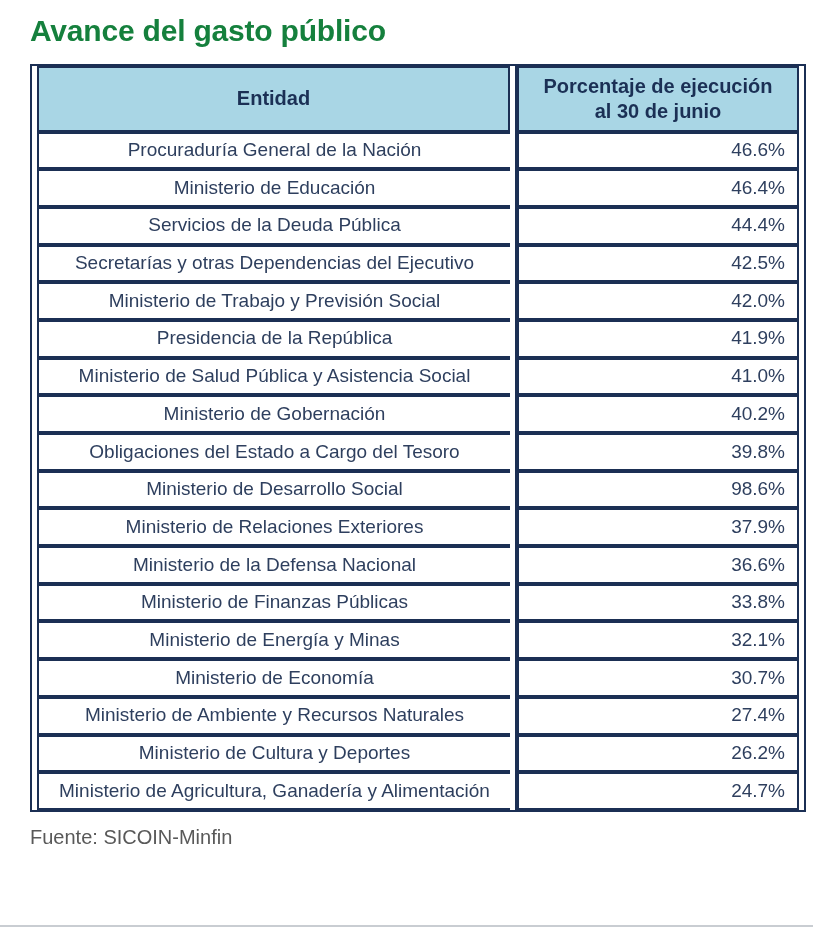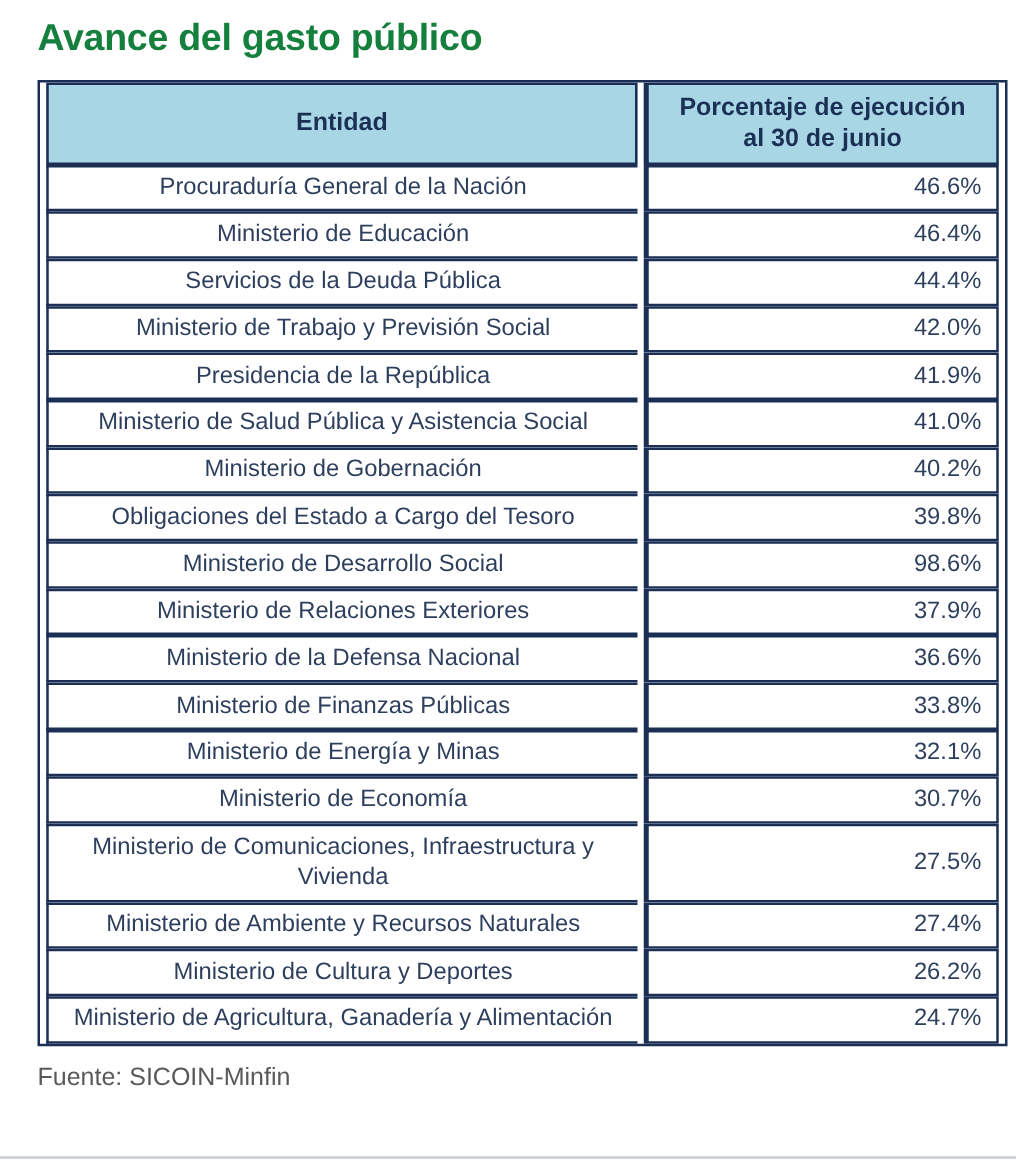--- a/index.html
+++ b/index.html
@@ -92,20 +92,24 @@
         </tr>
         <tr>
           <td class="col-entity">Ministerio de Educación</td>
           <td class="col-percent">46.4%</td>
         </tr>
         <tr>
           <td class="col-entity">Servicios de la Deuda Pública</td>
           <td class="col-percent">44.4%</td>
         </tr>
         <tr>
+          <td class="col-entity">Secretarías y otras Dependencias del Ejecutivo</td>
+          <td class="col-percent">42.5%</td>
+        </tr>
+        <tr>
           <td class="col-entity">Ministerio de Trabajo y Previsión Social</td>
           <td class="col-percent">42.0%</td>
         </tr>
         <tr>
           <td class="col-entity">Presidencia de la República</td>
           <td class="col-percent">41.9%</td>
         </tr>
         <tr>
           <td class="col-entity">Ministerio de Salud Pública y Asistencia Social</td>
           <td class="col-percent">41.0%</td>
@@ -136,24 +140,20 @@
         </tr>
         <tr>
           <td class="col-entity">Ministerio de Energía y Minas</td>
           <td class="col-percent">32.1%</td>
         </tr>
         <tr>
           <td class="col-entity">Ministerio de Economía</td>
           <td class="col-percent">30.7%</td>
         </tr>
         <tr>
-          <td class="col-entity">Ministerio de Comunicaciones, Infraestructura y Vivienda</td>
-          <td class="col-percent">27.5%</td>
-        </tr>
-        <tr>
           <td class="col-entity">Ministerio de Ambiente y Recursos Naturales</td>
           <td class="col-percent">27.4%</td>
         </tr>
         <tr>
           <td class="col-entity">Ministerio de Cultura y Deportes</td>
           <td class="col-percent">26.2%</td>
         </tr>
         <tr>
           <td class="col-entity">Ministerio de Agricultura, Ganadería y Alimentación</td>
           <td class="col-percent">24.7%</td>

